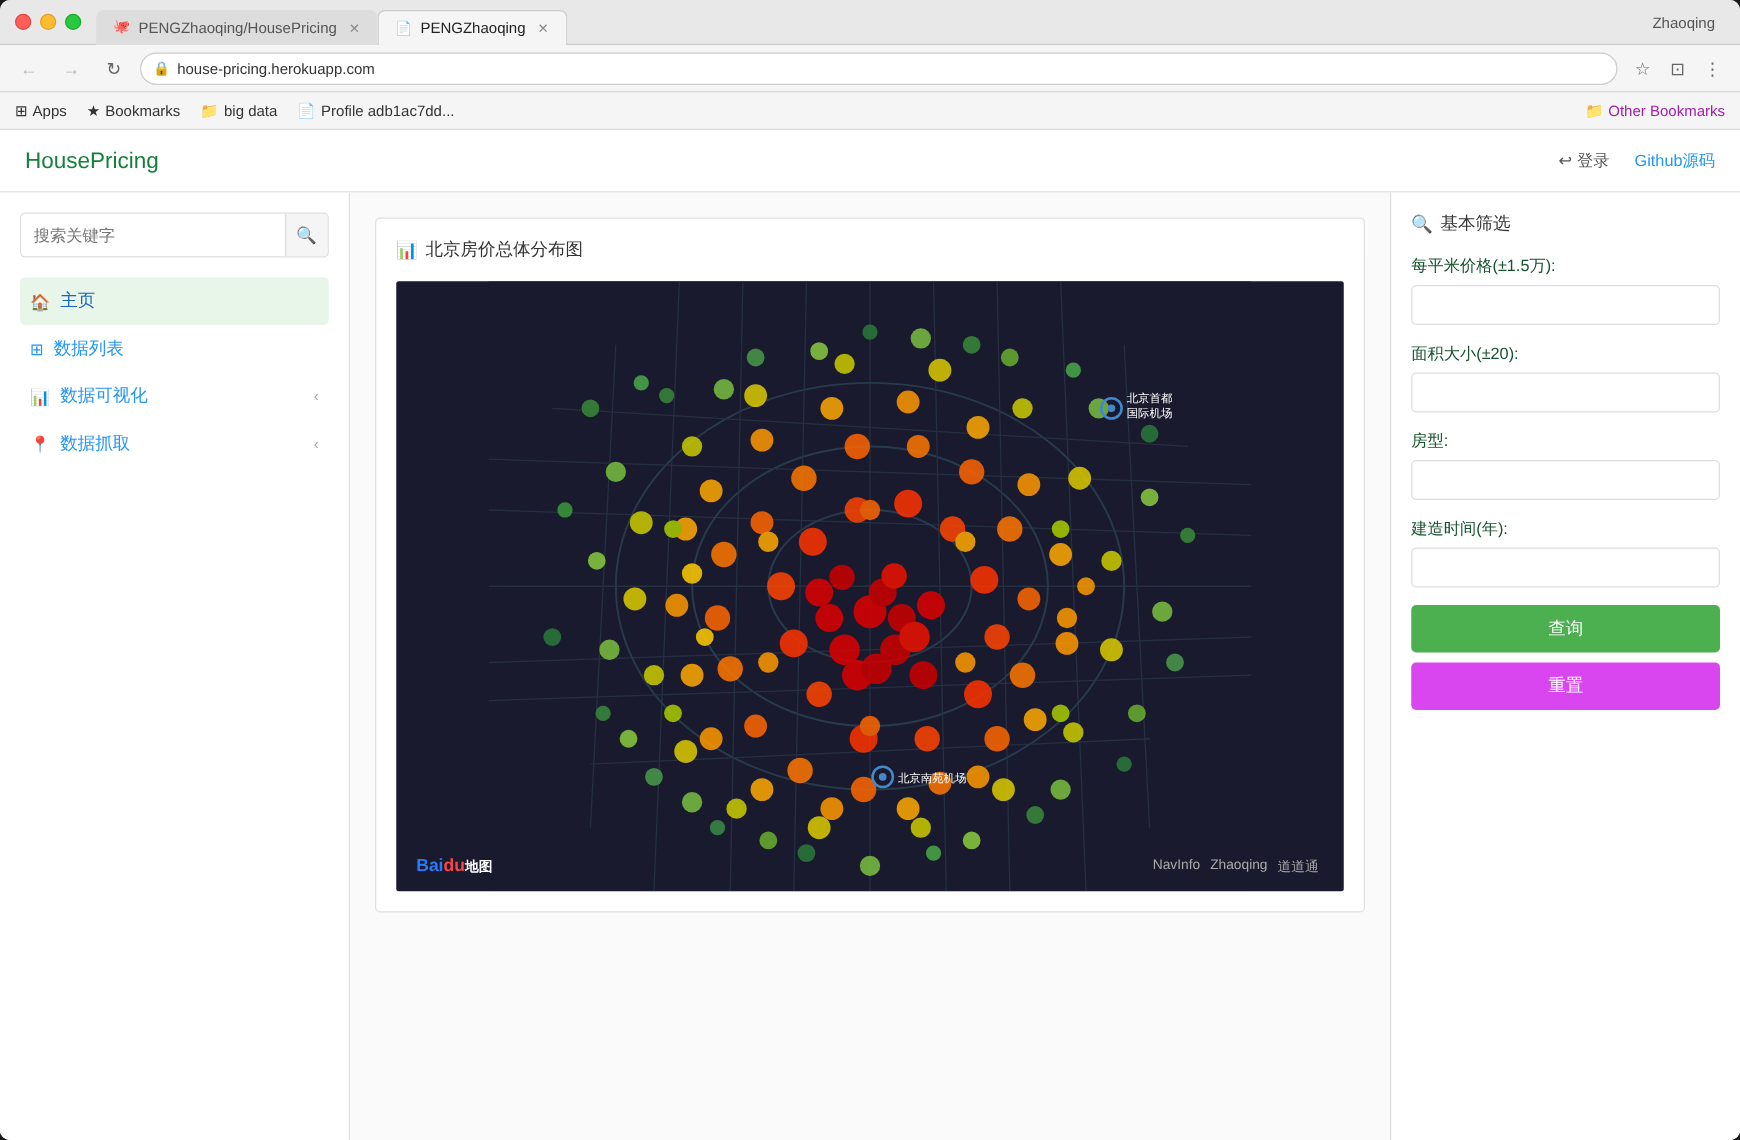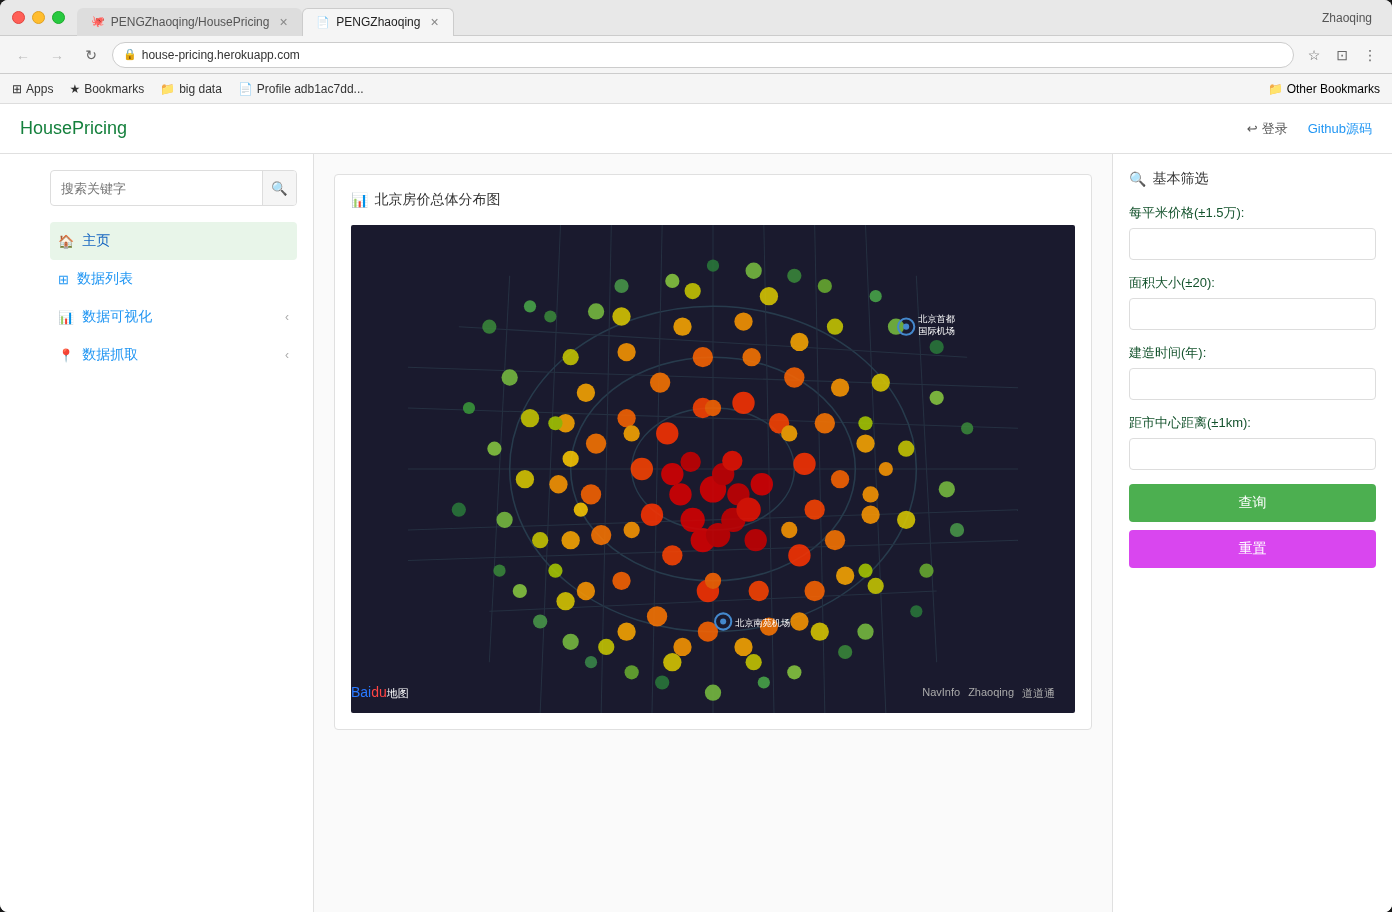--- a/index.html
+++ b/index.html
@@ -152,21 +152,21 @@
       gap: 4px;
       font-size: 12px;
       color: #333;
       cursor: pointer;
       white-space: nowrap;
     }
 
     .bookmark-other {
       margin-left: auto;
       font-size: 12px;
-      color: #000000;
+      color: #a21caf;
       cursor: pointer;
     }
 
     
     .app-content {
       background: white;
       flex: 1;
       display: flex;
       flex-direction: column;
     }
@@ -207,21 +207,20 @@
       color: #2196F3;
       font-size: 13px;
       cursor: pointer;
     }
 
     
     .main-layout {
       display: flex;
       flex: 1;
       overflow: hidden;
-      padding-left: 34px;
     }
 
     
     .sidebar {
       width: 280px;
       min-width: 280px;
       border-right: 1px solid #e0e0e0;
       padding: 16px;
       background: white;
     }
@@ -346,23 +345,23 @@
     .legend-value-bottom {
       font-size: 11px;
       color: white;
       align-self: flex-start;
     }
 
     
     .map-baidu {
       position: absolute;
       bottom: 12px;
-      left: 0;
-      font-size: 14px;
-      font-weight: normal;
+      left: 16px;
+      font-size: 14px;
+      font-weight: bold;
       color: white;
     }
     .map-baidu span.bai { color: #2979FF; }
     .map-baidu span.du { color: #ff4444; }
     .map-baidu span.map { color: white; font-size: 11px; }
 
     .map-bottom-text {
       position: absolute;
       bottom: 12px;
       right: 20px;
@@ -754,30 +753,30 @@
         <div class="filter-group">
           <div class="filter-label">每平米价格(±1.5万):</div>
           <input class="filter-input" type="text" style="">
         </div>
 
         <div class="filter-group">
           <div class="filter-label">面积大小(±20):</div>
           <input class="filter-input" type="text" style="">
         </div>
 
+        <div class="filter-group">
+          <div class="filter-label">房型:</div>
+          <input class="filter-input" type="text" style="">
+        </div>
 
         <div class="filter-group">
           <div class="filter-label">建造时间(年):</div>
           <input class="filter-input" type="text" style="">
         </div>
 
 
-        <div class="filter-group">
-          <div class="filter-label">距市中心距离(±1km):</div>
-          <input class="filter-input" type="text" style="">
-        </div>
 
         <button class="btn-query">查询</button>
         <button class="btn-reset">重置</button>
       </div>
     </div>
   </div>
 </div>
 
 </body></html>

